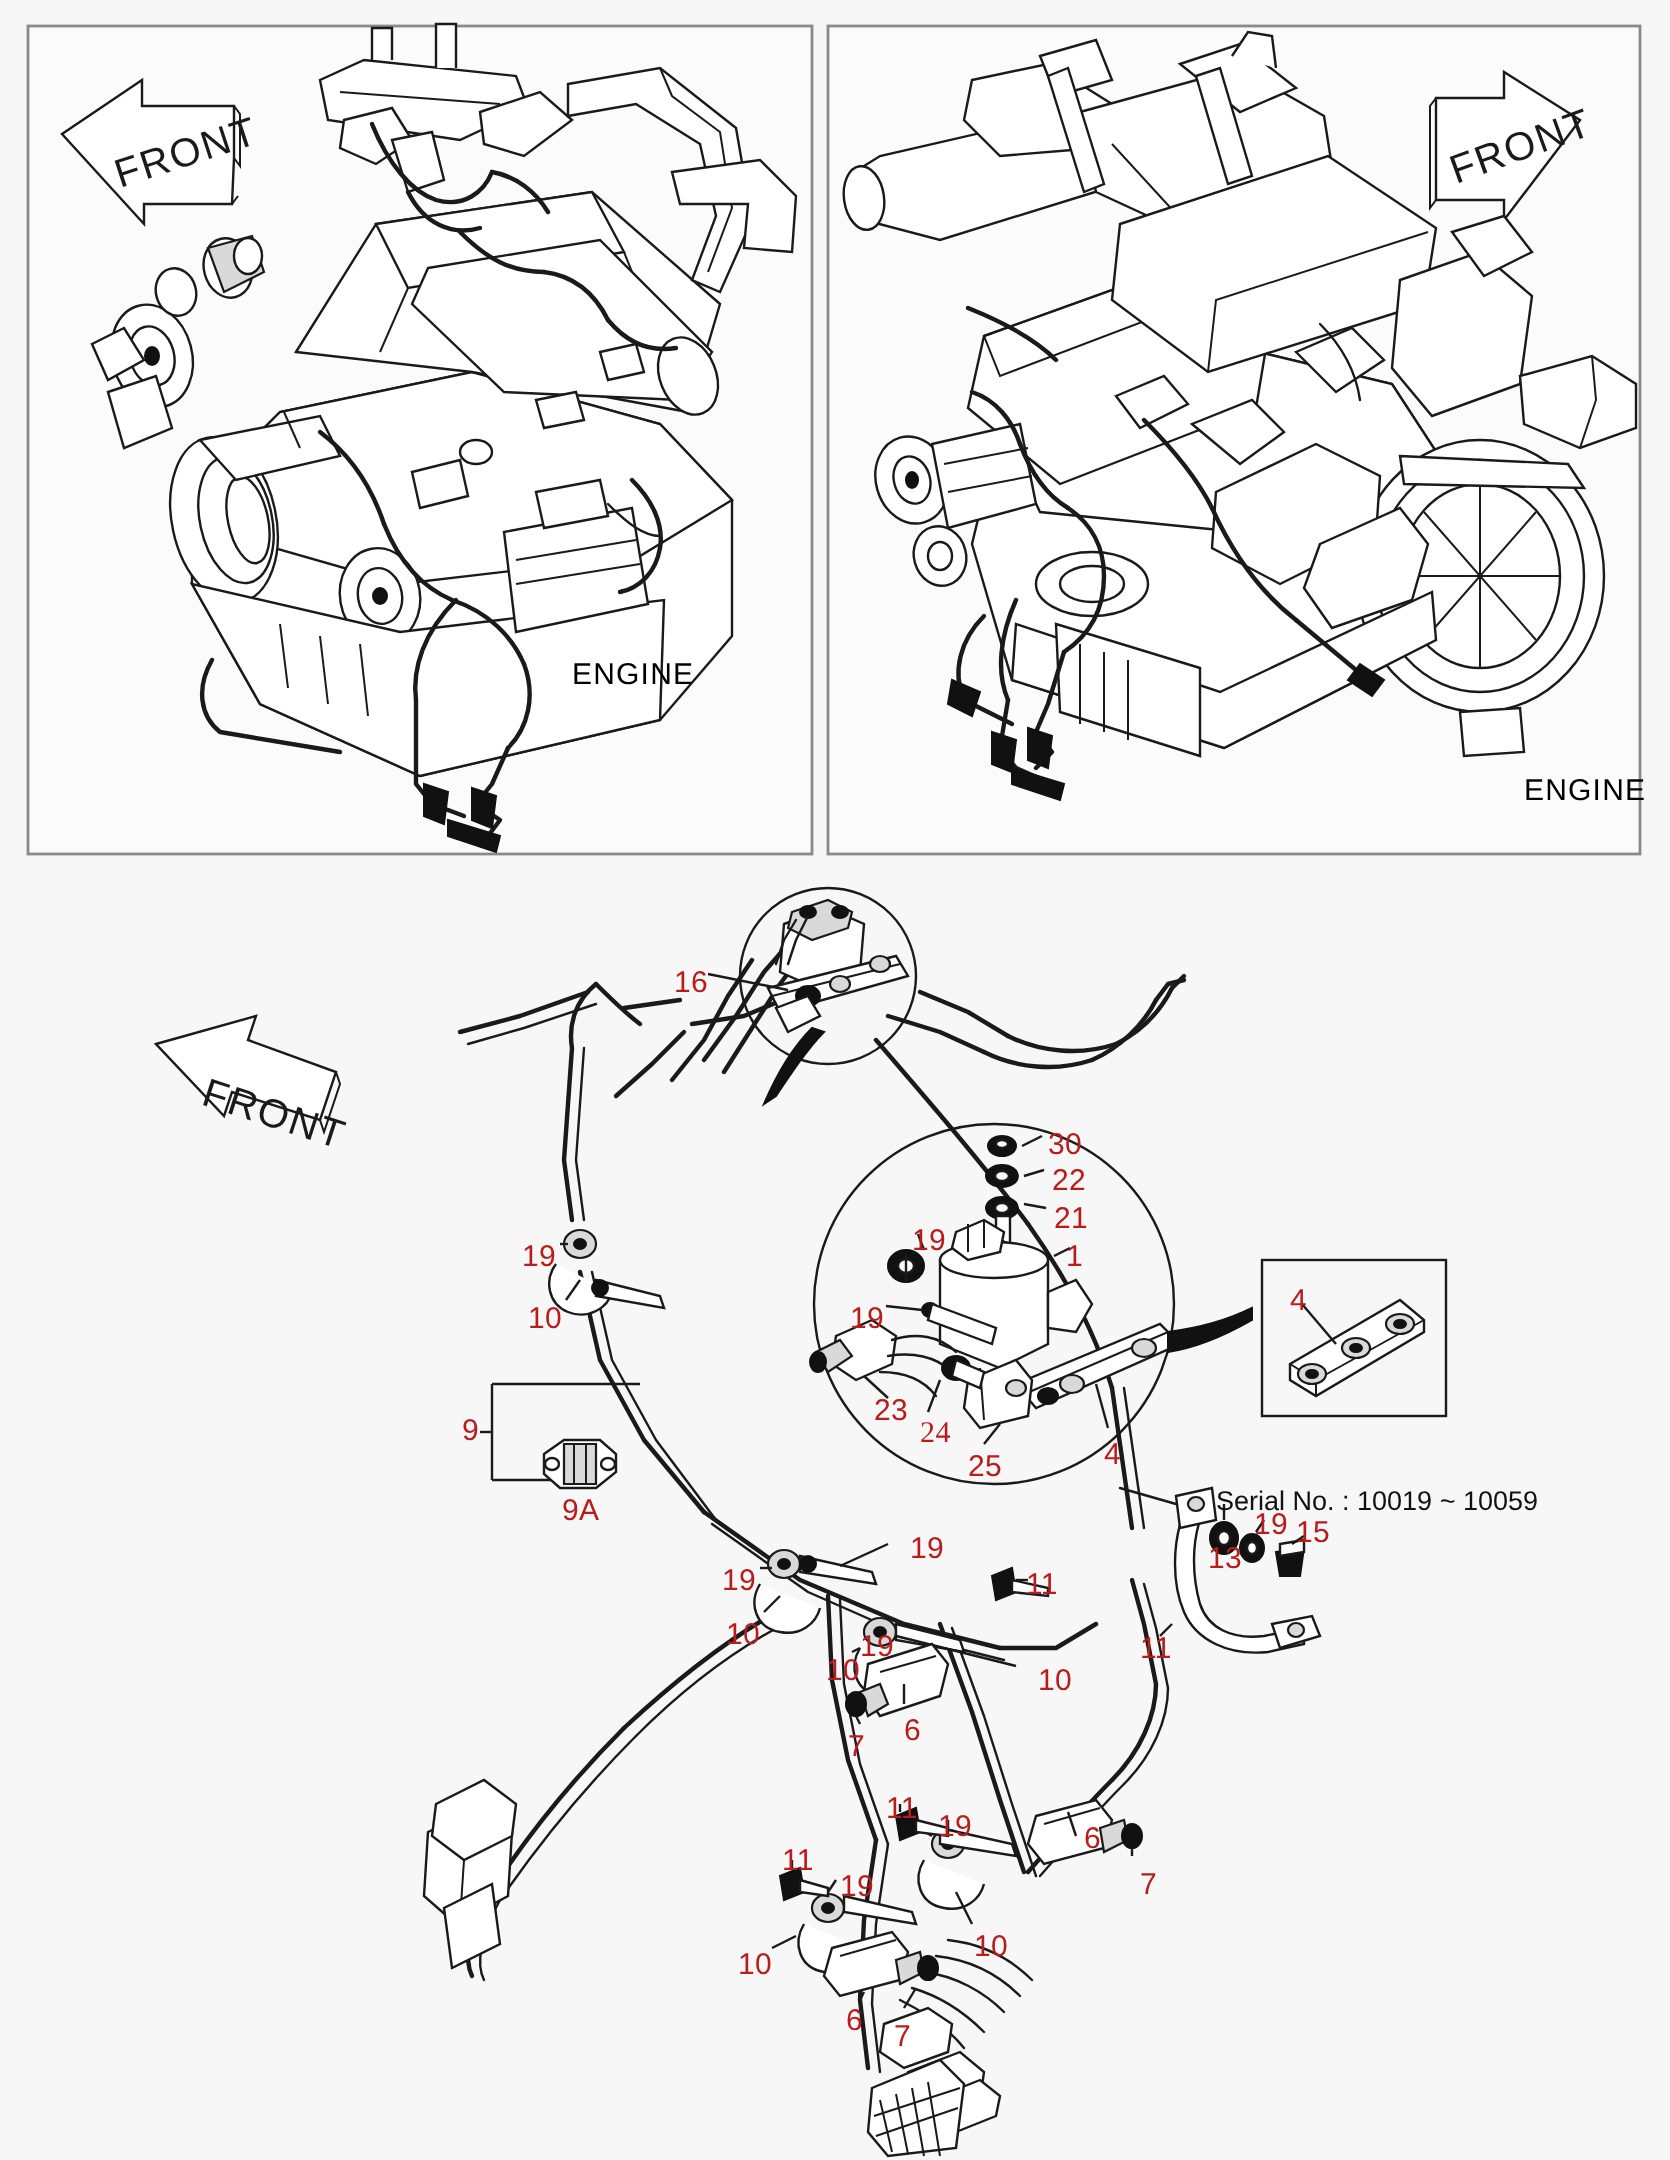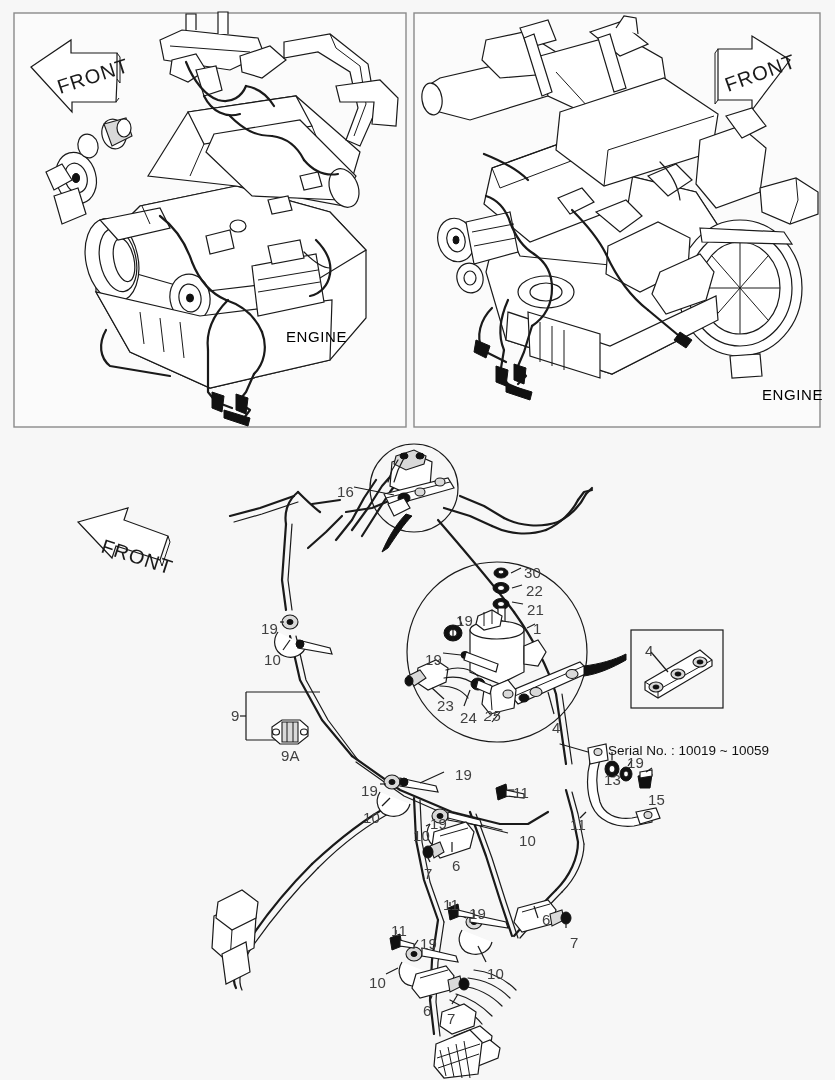--- a/index.html
+++ b/index.html
@@ -8,21 +8,21 @@
     background:#f7f7f7;
     font-family:"Liberation Sans", sans-serif;
     overflow:hidden;
     position:relative;
   }
   #sheet{position:absolute;left:0;top:0;width:835px;height:1080px;}
   .callout{
     position:absolute;
     font-family:"Liberation Sans", sans-serif;
     font-size:15px;
-    color:#404040;
+    color:#b91c1c;
     letter-spacing:.2px;
     white-space:nowrap;
     line-height:1;
   }
   .engine-label{
     position:absolute;
     font-family:"Liberation Sans", sans-serif;
     font-size:15px;
     color:#1a1a1a;
     letter-spacing:.6px;
@@ -545,39 +545,39 @@
 <div id="callout-layer">
       <div class="callout" style="left: 337px; top: 484px;">16</div>
       <div class="callout" style="left: 524px; top: 565px;">30</div>
       <div class="callout" style="left: 526px; top: 583px;">22</div>
       <div class="callout" style="left: 527px; top: 602px;">21</div>
       <div class="callout" style="left: 456px; top: 613px;">19</div>
       <div class="callout" style="left: 533px; top: 621px;">1</div>
       <div class="callout" style="left: 425px; top: 652px;">19</div>
       <div class="callout" style="left: 645px; top: 643px;">4</div>
       <div class="callout" style="left: 437px; top: 698px; text-align: center;">23</div>
-      <div class="callout" style="left: 460px; top: 710px;">24</div>
-      <div class="callout" style="left: 484px; top: 708px; font-style: italic;">25</div>
+      <div class="callout" style="left: 460px; top: 710px; font-family: Liberation Serif, serif;">24</div>
+      <div class="callout" style="left: 484px; top: 726px;">25</div>
       <div class="callout" style="left: 552px; top: 720px;">4</div>
       <div class="callout" style="left: 261px; top: 621px;">19</div>
       <div class="callout" style="left: 264px; top: 652px;">10</div>
       <div class="callout" style="left: 231px; top: 708px;">9</div>
       <div class="callout" style="left: 281px; top: 748px;">9A</div>
       <div class="callout" style="left: 361px; top: 783px;">19</div>
       <div class="callout" style="left: 455px; top: 767px;">19</div>
       <div class="callout" style="left: 363px; top: 810px;">10</div>
       <div class="callout" style="left: 430px; top: 816px;">19</div>
       <div class="callout" style="left: 413px; top: 828px;">10</div>
       <div class="callout" style="left: 519px; top: 833px;">10</div>
       <div class="callout" style="left: 513px; top: 785px;">11</div>
       <div class="callout" style="left: 424px; top: 866px;">7</div>
       <div class="callout" style="left: 452px; top: 858px;">6</div>
       <div class="callout" style="left: 604px; top: 772px;">13</div>
       <div class="callout" style="left: 627px; top: 755px;">19</div>
-      <div class="callout" style="left: 648px; top: 792px;">15</div>
+      <div class="callout" style="left: 648px; top: 759px;">15</div>
       <div class="callout" style="left: 570px; top: 817px;">11</div>
       <div class="callout" style="left: 443px; top: 897px;">11</div>
       <div class="callout" style="left: 469px; top: 906px;">19</div>
       <div class="callout" style="left: 542px; top: 912px;">6</div>
       <div class="callout" style="left: 570px; top: 935px;">7</div>
       <div class="callout" style="left: 391px; top: 923px;">11</div>
       <div class="callout" style="left: 420px; top: 936px;">19</div>
       <div class="callout" style="left: 369px; top: 975px;">10</div>
       <div class="callout" style="left: 487px; top: 966px;">10</div>
       <div class="callout" style="left: 423px; top: 1003px;">6</div>

